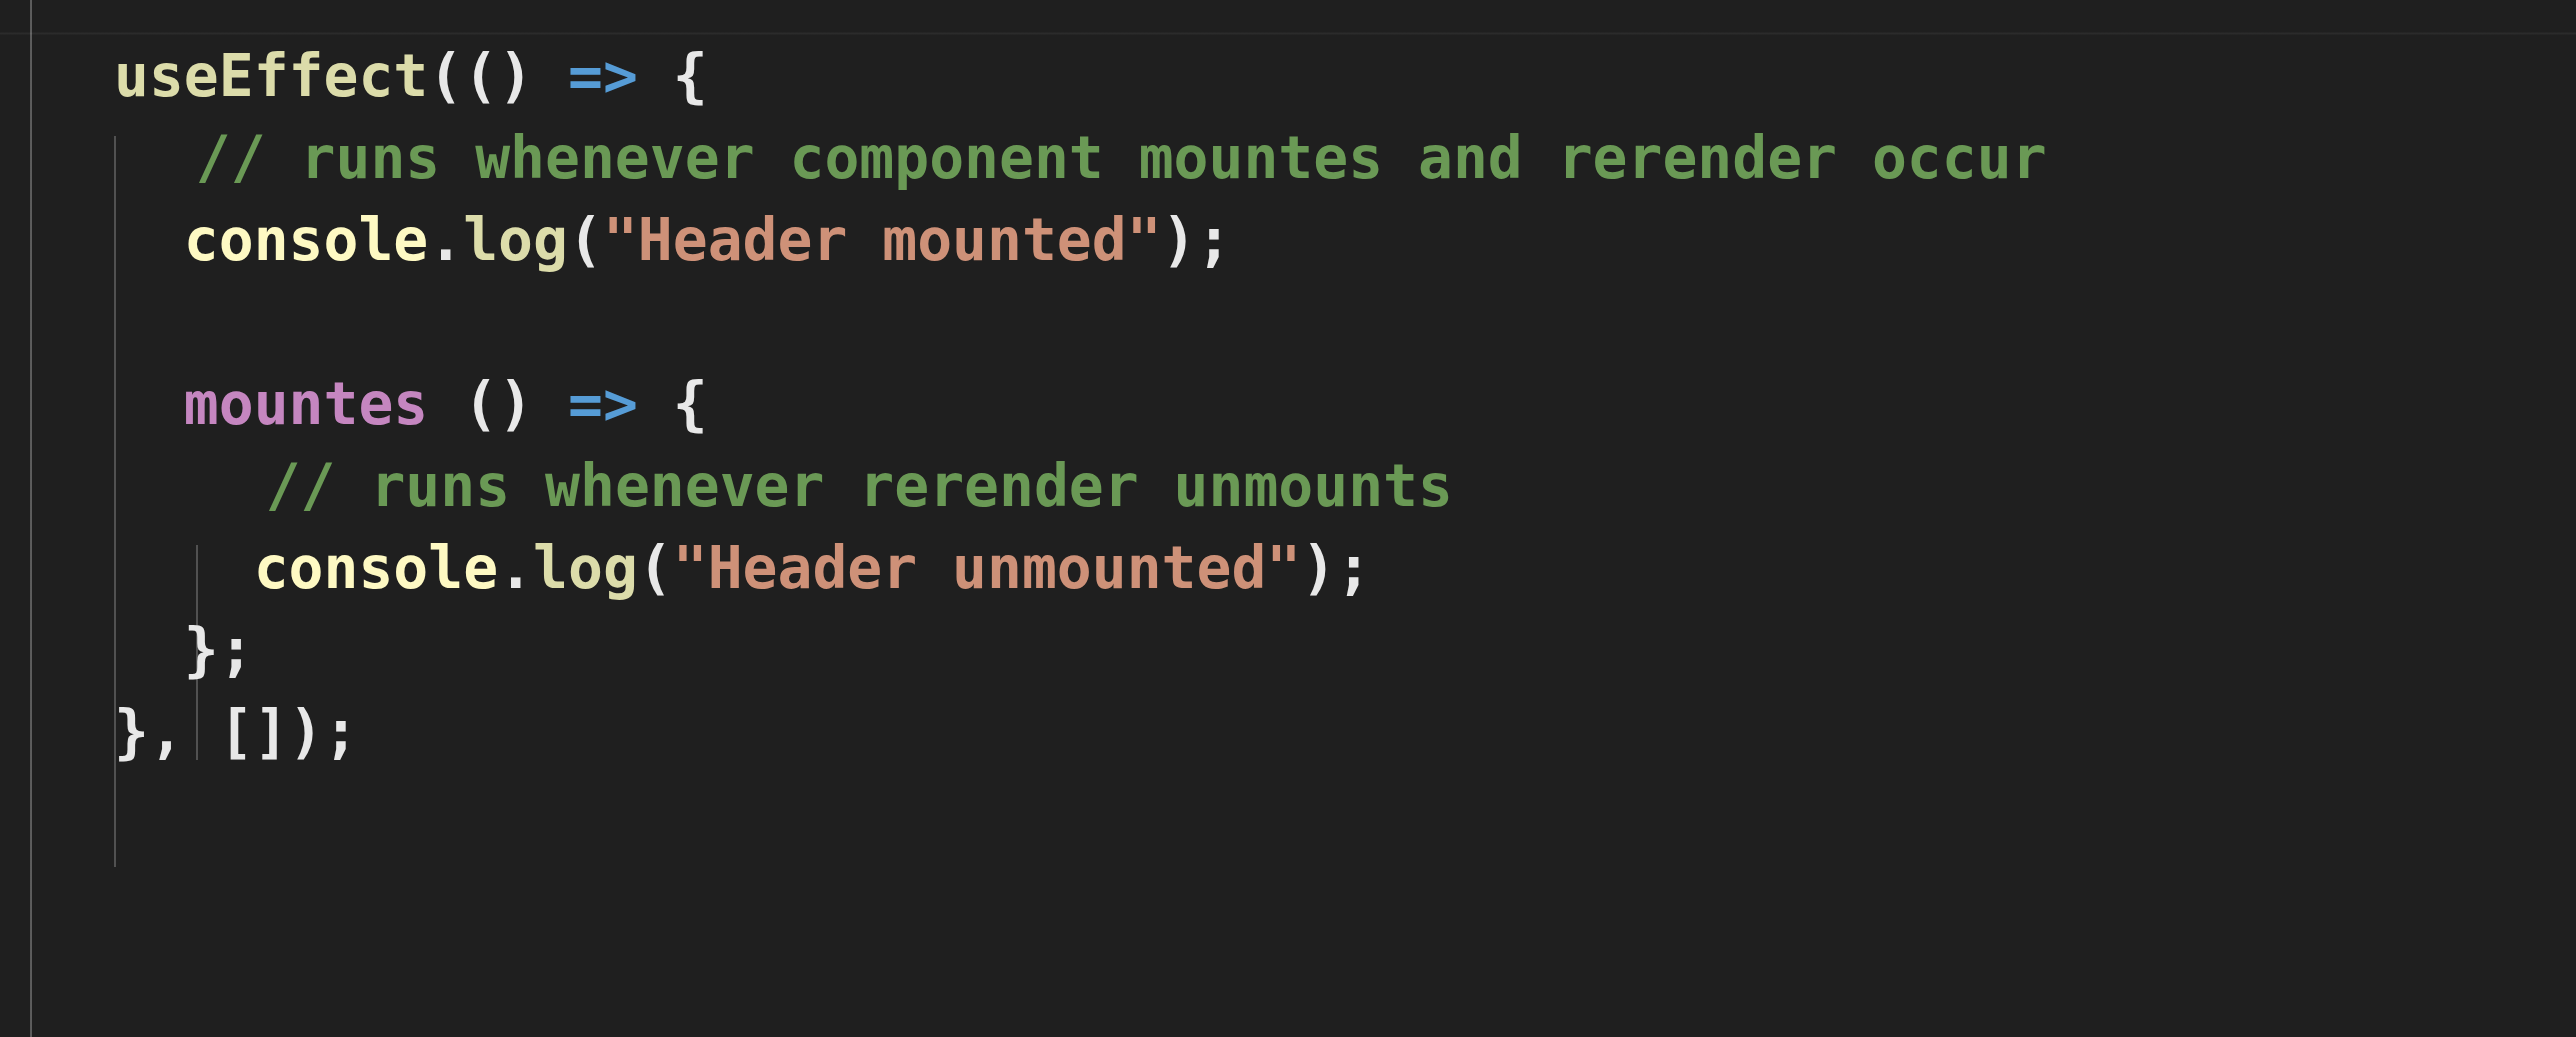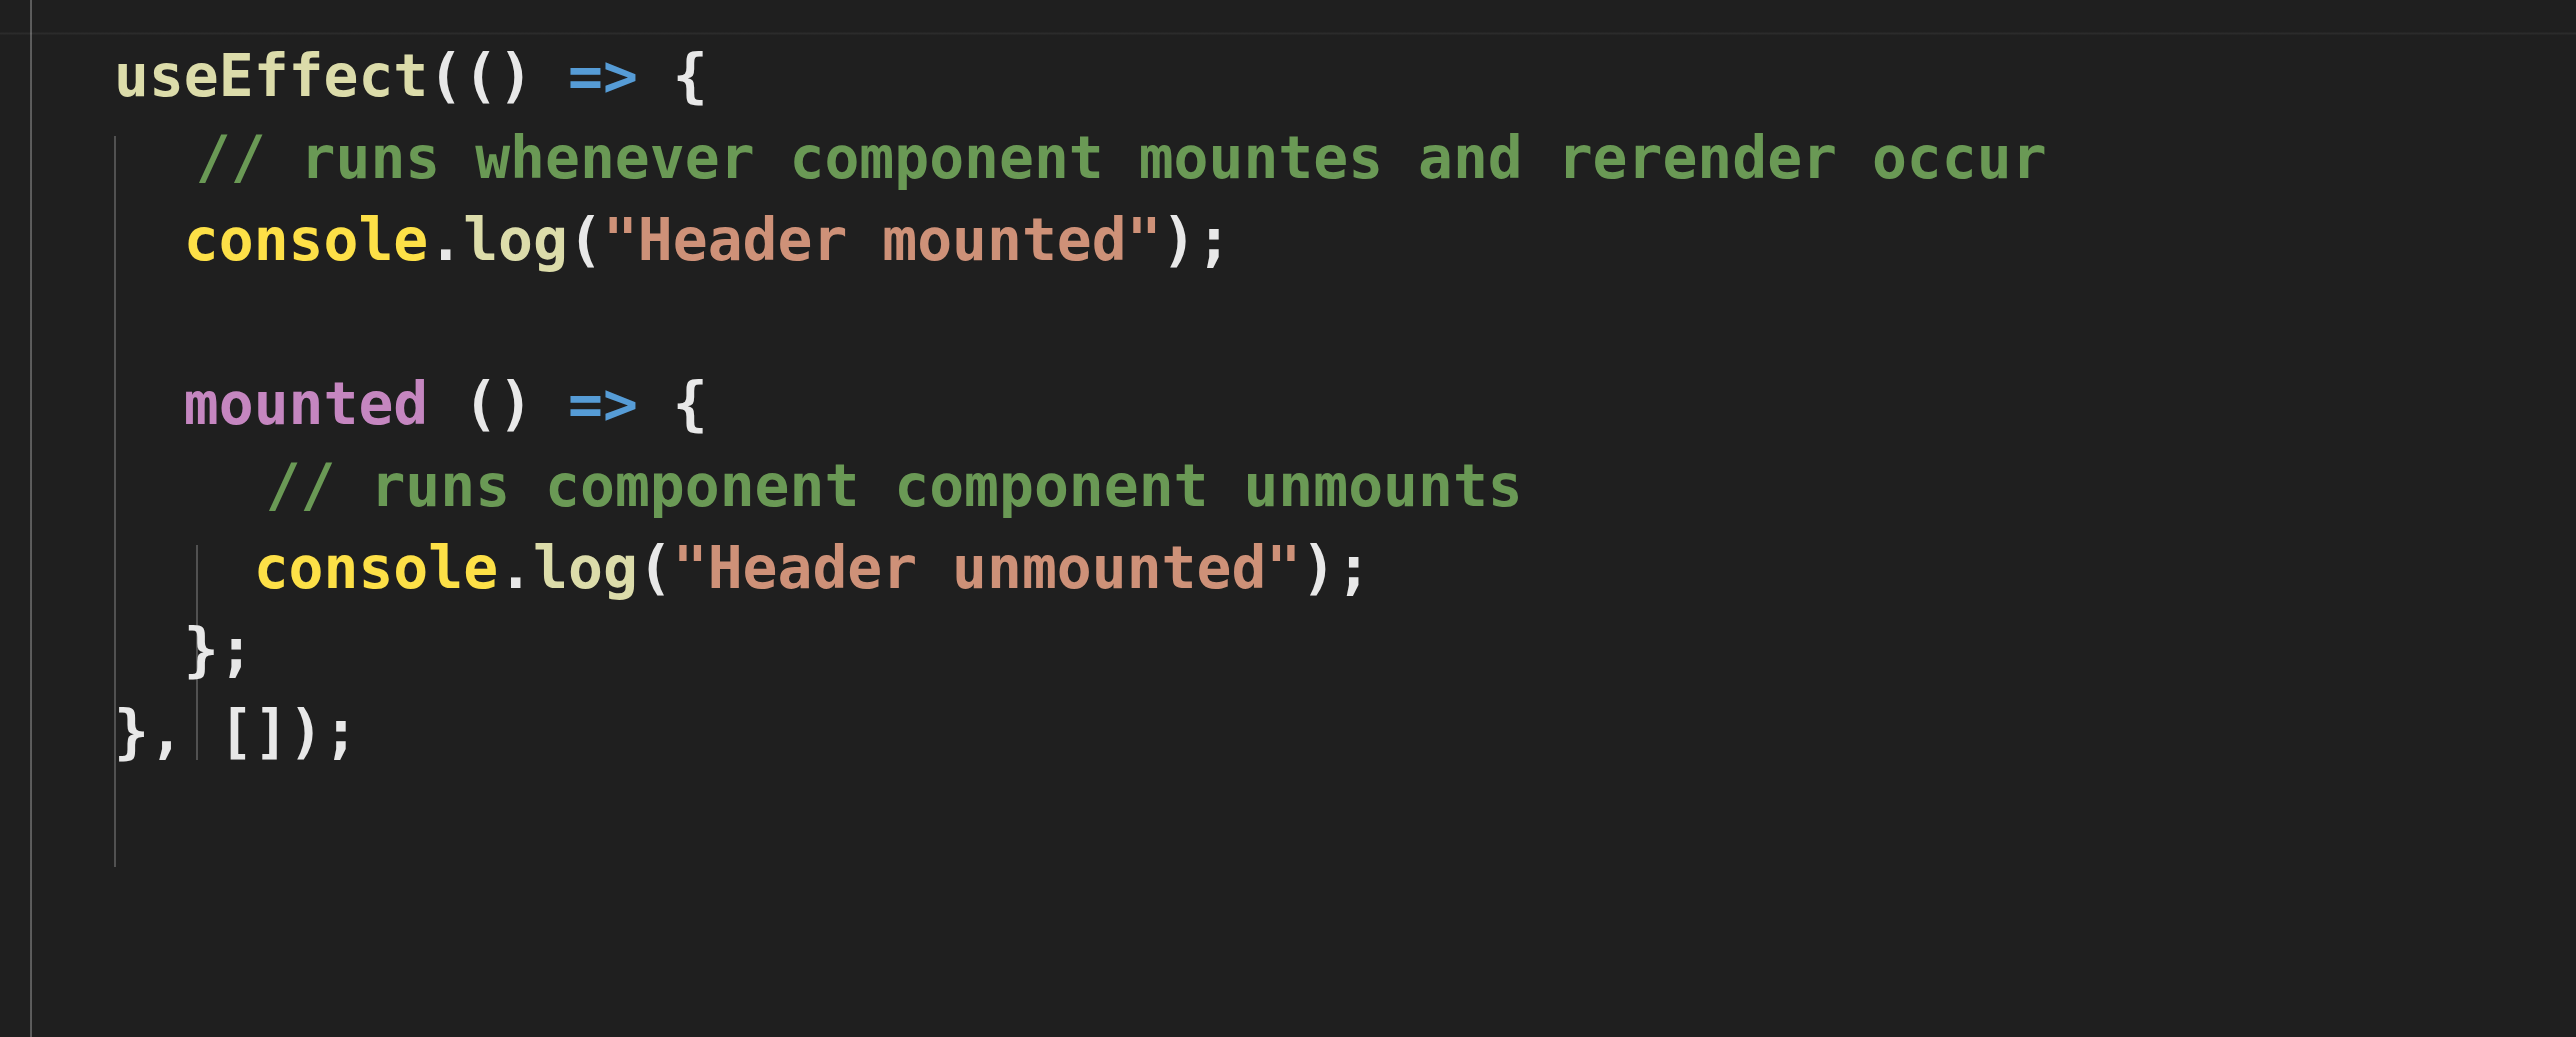--- a/index.html
+++ b/index.html
@@ -85,21 +85,21 @@
     width: 2px;
     background: #5a5a5a;
     opacity: 0.85;
     pointer-events: none;
   }
   #guide-level-1 { left: 114px;  top: 101px; height: 731px; }
   #guide-level-2 { left: 196px;  top: 510px; height: 215px;  }
 
   
   .tok-func      { color: #dcdcaa; }
-  .tok-var       { color: #fde047; }
+  .tok-var       { color: #fef9c3; }
   .tok-comment   { color: #6a9955; font-weight: 700; margin-left: 12px; }
   .tok-string    { color: #ce9178; }
   .tok-keyword   { color: #c586c0; }
   .tok-punct     { color: #e8e8e8; }
   .tok-operator  { color: #569cd6; }
   .tok-bracket-1 { color: #e8e8e8; }
   .tok-bracket-2 { color: #e8e8e8; }
   .tok-plain     { color: #d4d4d4; }
 </style>
 </head>
@@ -111,22 +111,22 @@
   <div class="top-divider"></div>
 
   <div id="code-surface">
     <div class="indent-guide" id="guide-level-1"></div>
     <div class="indent-guide" id="guide-level-2"></div>
     <div id="code-lines">
         <div class="code-line"><span class="line-content"><span class="tok-func">useEffect</span><span class="tok-bracket-1">(</span><span class="tok-bracket-2">(</span><span class="tok-bracket-2">)</span><span class="tok-plain"> </span><span class="tok-operator">=&gt;</span><span class="tok-plain"> </span><span class="tok-bracket-2">{</span></span></div>
         <div class="code-line"><span class="line-content"><span class="tok-plain">  </span><span class="tok-comment">// runs whenever component mountes and rerender occur</span></span></div>
         <div class="code-line"><span class="line-content"><span class="tok-plain">  </span><span class="tok-var">console</span><span class="tok-punct">.</span><span class="tok-func">log</span><span class="tok-bracket-1">(</span><span class="tok-string">"Header mounted"</span><span class="tok-bracket-1">)</span><span class="tok-punct">;</span></span></div>
         <div class="code-line"><span class="line-content">&nbsp;</span></div>
-        <div class="code-line"><span class="line-content"><span class="tok-plain">  </span><span class="tok-keyword">mounted</span><span class="tok-plain"> </span><span class="tok-bracket-1">(</span><span class="tok-bracket-1">)</span><span class="tok-plain"> </span><span class="tok-operator">=&gt;</span><span class="tok-plain"> </span><span class="tok-bracket-1">{</span></span></div>
-        <div class="code-line"><span class="line-content"><span class="tok-plain">    </span><span class="tok-comment">// runs component component unmounts</span></span></div>
+        <div class="code-line"><span class="line-content"><span class="tok-plain">  </span><span class="tok-keyword">mountes</span><span class="tok-plain"> </span><span class="tok-bracket-1">(</span><span class="tok-bracket-1">)</span><span class="tok-plain"> </span><span class="tok-operator">=&gt;</span><span class="tok-plain"> </span><span class="tok-bracket-1">{</span></span></div>
+        <div class="code-line"><span class="line-content"><span class="tok-plain">    </span><span class="tok-comment">// runs whenever rerender unmounts</span></span></div>
         <div class="code-line"><span class="line-content"><span class="tok-plain">    </span><span class="tok-var">console</span><span class="tok-punct">.</span><span class="tok-func">log</span><span class="tok-bracket-1">(</span><span class="tok-string">"Header unmounted"</span><span class="tok-bracket-1">)</span><span class="tok-punct">;</span></span></div>
         <div class="code-line"><span class="line-content"><span class="tok-plain">  </span><span class="tok-bracket-1">}</span><span class="tok-punct">;</span></span></div>
         <div class="code-line"><span class="line-content"><span class="tok-bracket-2">}</span><span class="tok-punct">,</span><span class="tok-plain"> </span><span class="tok-bracket-2">[</span><span class="tok-bracket-2">]</span><span class="tok-bracket-1">)</span><span class="tok-punct">;</span></span></div>
       </div>
   </div>
 
 </div>
 
 
 </body></html>

